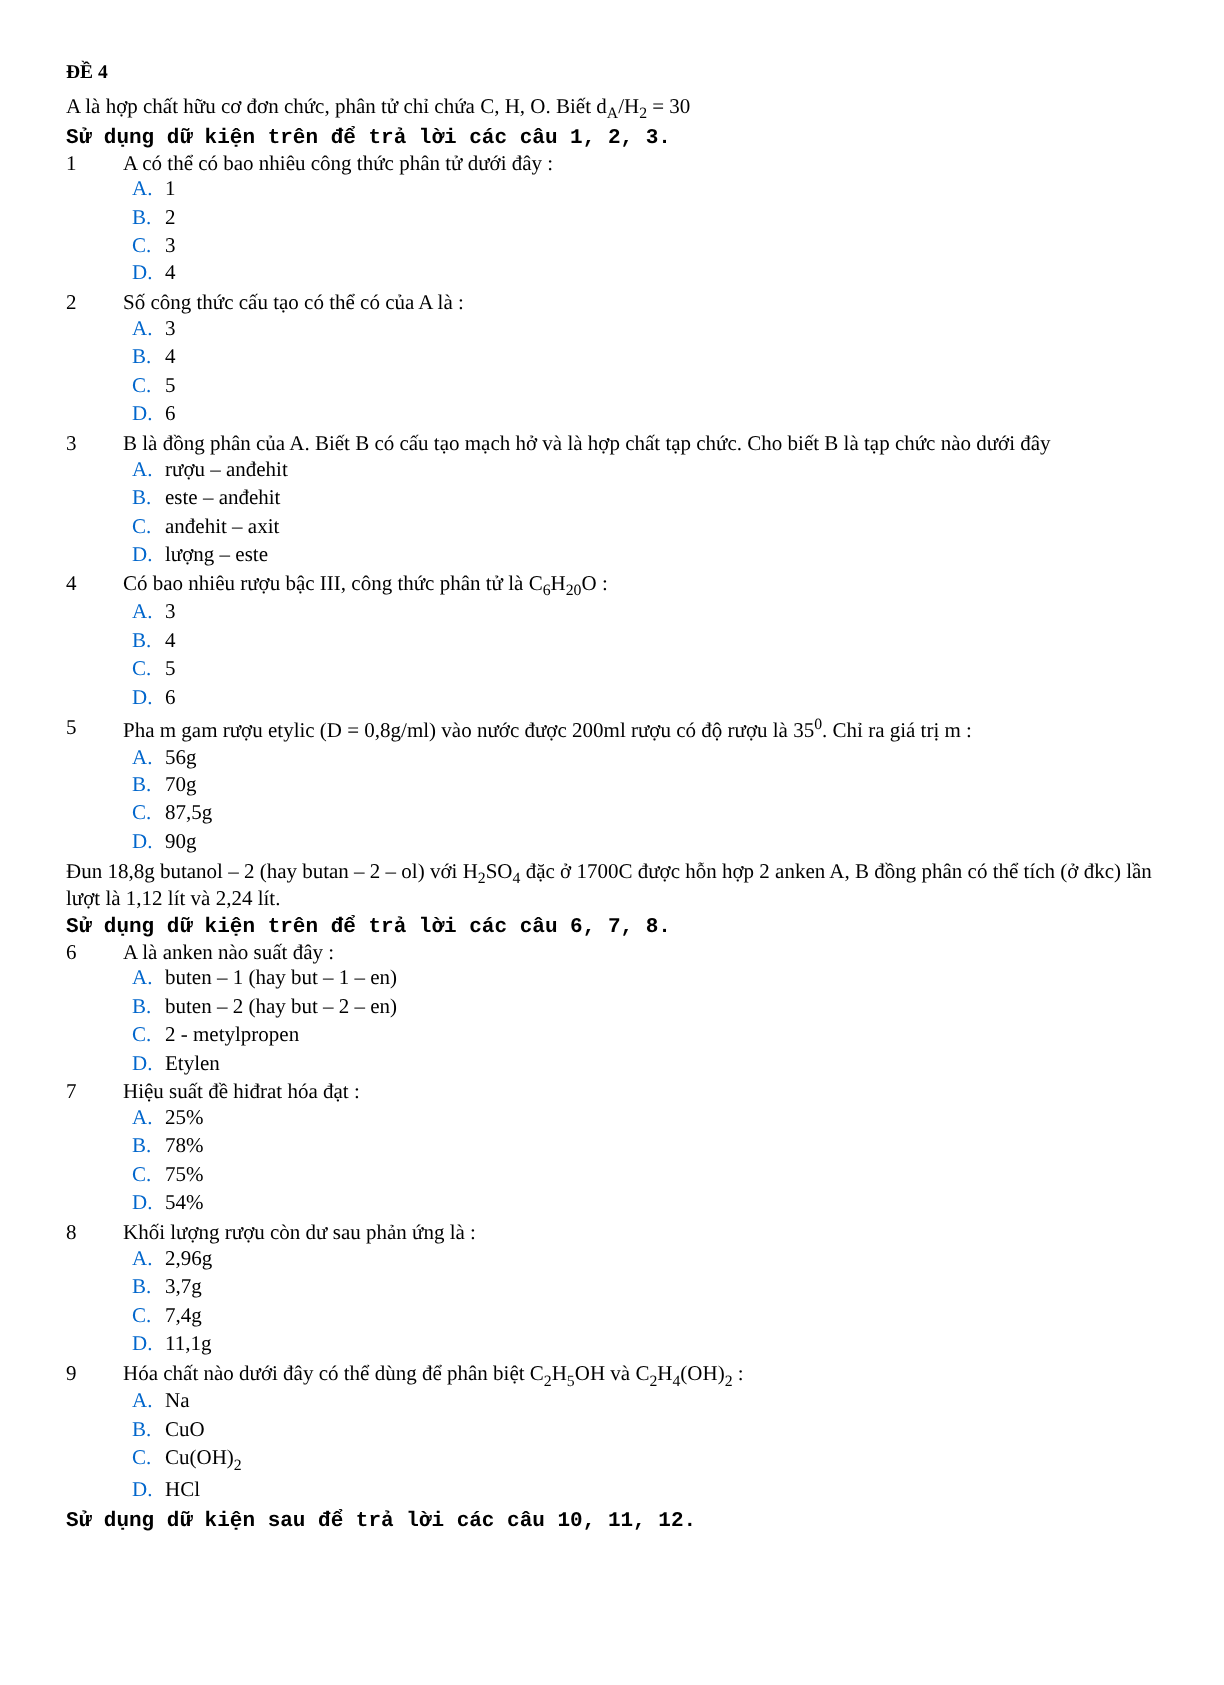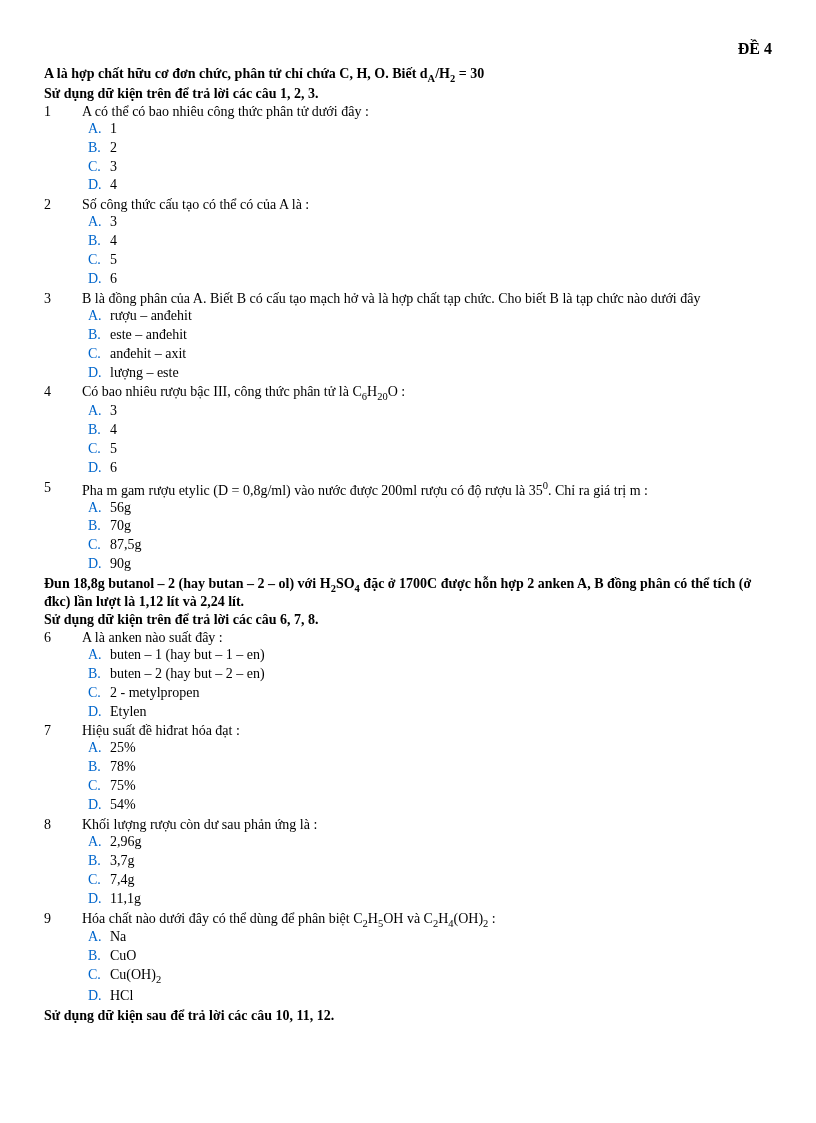--- a/index.html
+++ b/index.html
@@ -7,32 +7,33 @@
     font-size: 14px;
     width: 816px;
     height: 1123px;
     margin: 0;
     padding: 40px 44px;
     box-sizing: border-box;
     color: #000;
     background: #fff;
   }
   .title {
-    text-align: right;
-    font-size: 16px;
+    text-align: left;
+    font-size: 13px;
     font-weight: bold;
     margin-bottom: 8px;
   }
   .intro {
-    font-weight: bold;
+    font-weight: normal;
     margin-bottom: 2px;
   }
   .instr {
     font-weight: bold;
     margin-bottom: 2px;
+    font-family: Liberation Mono, monospace;
   }
   .question {
     margin-bottom: 2px;
   }
   .qrow {
     display: flex;
   }
   .qnum {
     width: 26px;
     flex-shrink: 0;

